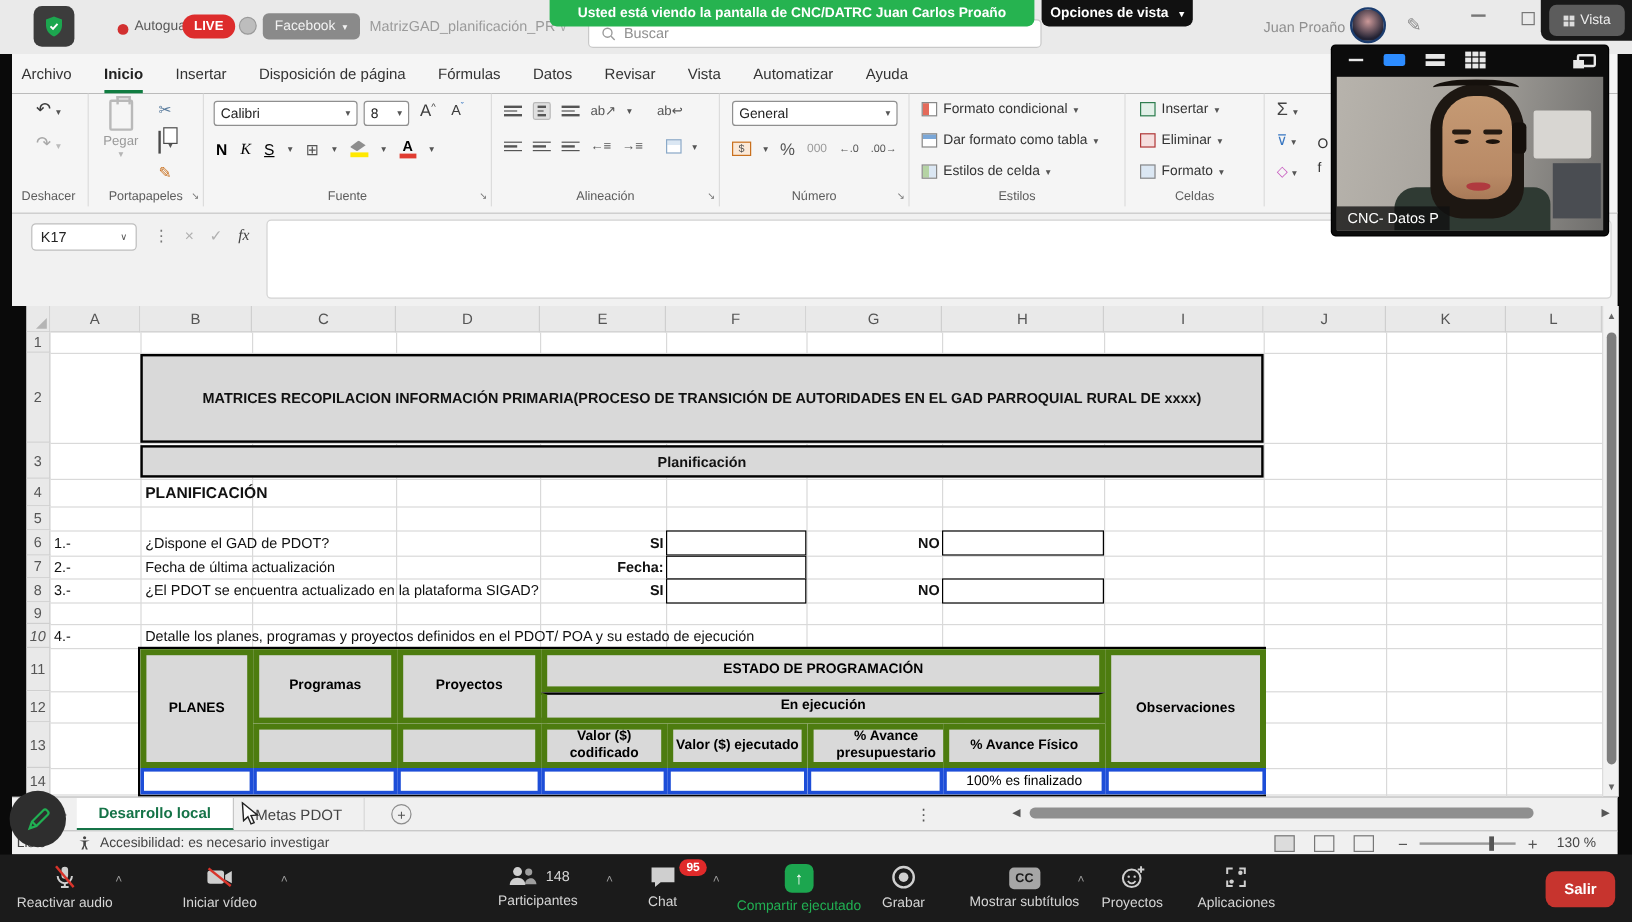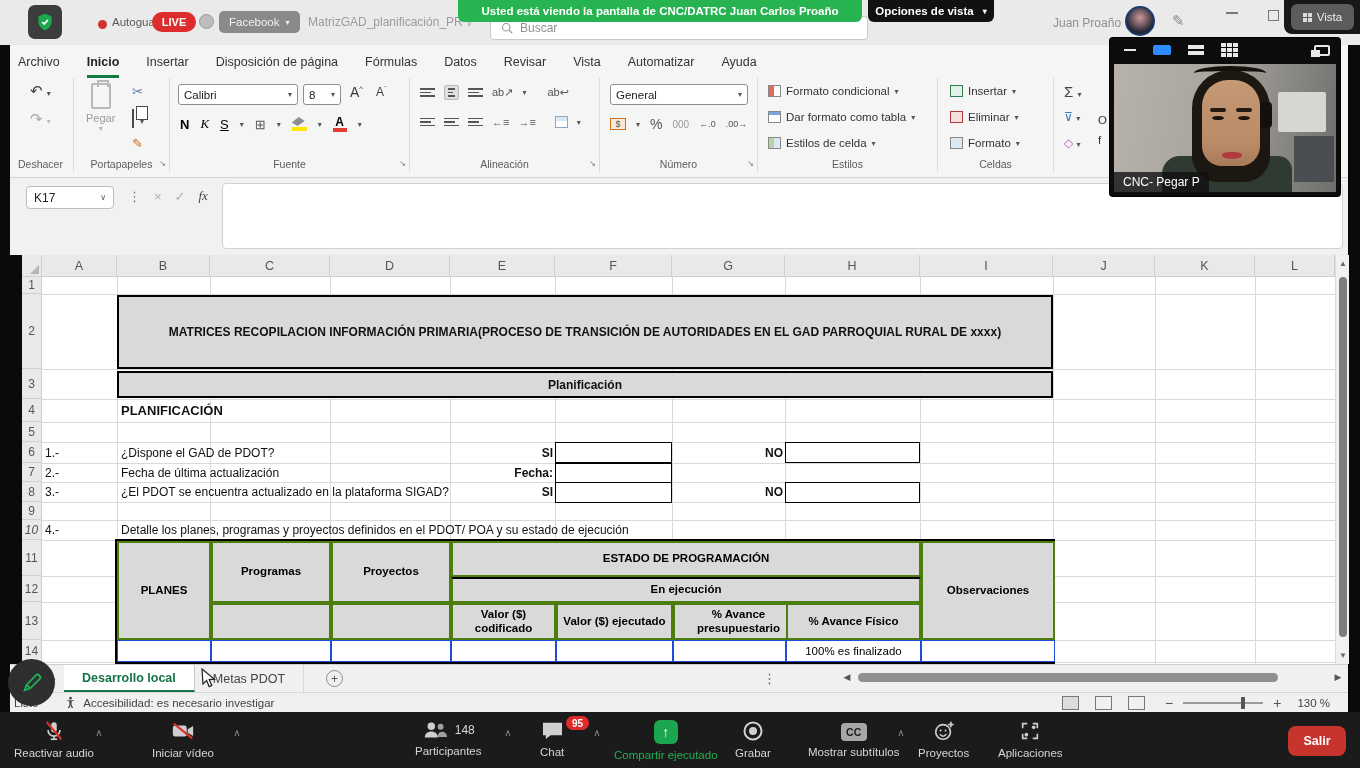--- a/index.html
+++ b/index.html
@@ -85,23 +85,23 @@
   .sel-all:after { content:""; position:absolute; right:2px; bottom:2px; border-left:9px solid transparent; border-bottom:9px solid #b5b5b5; }
   .colhead { position:absolute; top:0; height:22px; background:#e9e9e9; border-right:1px solid #cfcfcf;
     border-bottom:1px solid #cfcfcf; color:#555; font-size:12.5px; display:flex; align-items:center; justify-content:center; }
   .rowhead { position:absolute; left:0; width:20px; background:#e9e9e9; border-right:1px solid #cfcfcf;
     border-bottom:1px solid #cfcfcf; color:#555; font-size:12px; display:flex; align-items:center; justify-content:center; }
   .vline { position:absolute; width:1px; background:#d9d9d9; top:22px; }
   .hline { position:absolute; height:1px; background:#d9d9d9; left:20px; }
   .cellov { position:absolute; font-size:12px; color:#111; display:flex; align-items:center; }
   .graybox { background:#d9d9d9; border:2px solid #000; }
   .qbox { background:#fff; border:1.5px solid #000; }
-  .thead { position:absolute; background:#d9d9d9; border:2px solid #4d7c0f; font-weight:bold; font-size:11.5px;
+  .thead { position:absolute; background:#d9d9d9; border:5px solid #4d7c0f; font-weight:bold; font-size:11.5px;
     display:flex; align-items:center; justify-content:center; text-align:center; line-height:1.2; color:#000; }
-  .tcell { position:absolute; background:#fff; border:1px solid #1d4ed8; font-size:11.5px;
+  .tcell { position:absolute; background:#fff; border:3px solid #1d4ed8; font-size:11.5px;
     display:flex; align-items:center; justify-content:center; }
 
   
   .vscroll { left:1335px; top:255px; width:14px; height:409px; background:#f1f1f1; border-left:1px solid #dcdcdc; }
   .vthumb { position:absolute; left:3px; top:22px; width:8px; height:360px; background:#7d7d7d; border-radius:4px; }
   .varrow { position:absolute; left:0; width:14px; text-align:center; font-size:8px; color:#666; }
 
   
   .tabbar { left:10px; top:664px; width:1338px; height:28px; background:#f0f0f0; border-top:1px solid #d0d0d0;
     display:flex; align-items:stretch; }
@@ -667,21 +667,21 @@
       <div class="abs" style="left:48px;top:92px;width:130px;height:40px;background:#2f3a33;border-radius:18px 14px 0 0"></div>
       <div class="abs" style="left:78px;top:6px;width:78px;height:112px;background:#1d1712;border-radius:38px 38px 26px 26px"></div>
       <div class="abs" style="left:88px;top:16px;width:58px;height:86px;background:linear-gradient(#c59a74,#b98a66 75%,#a97a58);border-radius:26px 26px 20px 20px"></div>
       <div class="abs" style="left:96px;top:44px;width:16px;height:3.5px;background:#241a12;border-radius:2px"></div>
       <div class="abs" style="left:122px;top:44px;width:16px;height:3.5px;background:#241a12;border-radius:2px"></div>
       <div class="abs" style="left:98px;top:52px;width:12px;height:4px;background:#1c130c;border-radius:50%"></div>
       <div class="abs" style="left:124px;top:52px;width:12px;height:4px;background:#1c130c;border-radius:50%"></div>
       <div class="abs" style="left:108px;top:88px;width:20px;height:7px;background:#b03a3f;border-radius:40% 40% 50% 50%"></div>
       <div class="abs" style="left:146px;top:38px;width:12px;height:26px;background:#15100c;border-radius:4px"></div>
       <div class="abs" style="left:80px;top:2px;width:72px;height:14px;border-top:5px solid #15100c;border-radius:50%"></div>
-      <div class="name-tag">CNC- Pegar P</div>
+      <div class="name-tag">CNC- Datos P</div>
     </div>
   </div>
 
   <div class="abs anno">
     <svg width="22" height="22" viewBox="0 0 24 24">
       <path d="M4 20l2.2-6.2L16.5 3.5a2.2 2.2 0 0 1 3.1 0l.9.9a2.2 2.2 0 0 1 0 3.1L10.2 17.8z" fill="none" stroke="#21b053" stroke-width="2"></path>
       <line x1="6.2" y1="13.8" x2="10.2" y2="17.8" stroke="#21b053" stroke-width="2"></line>
     </svg>
   </div>
 

